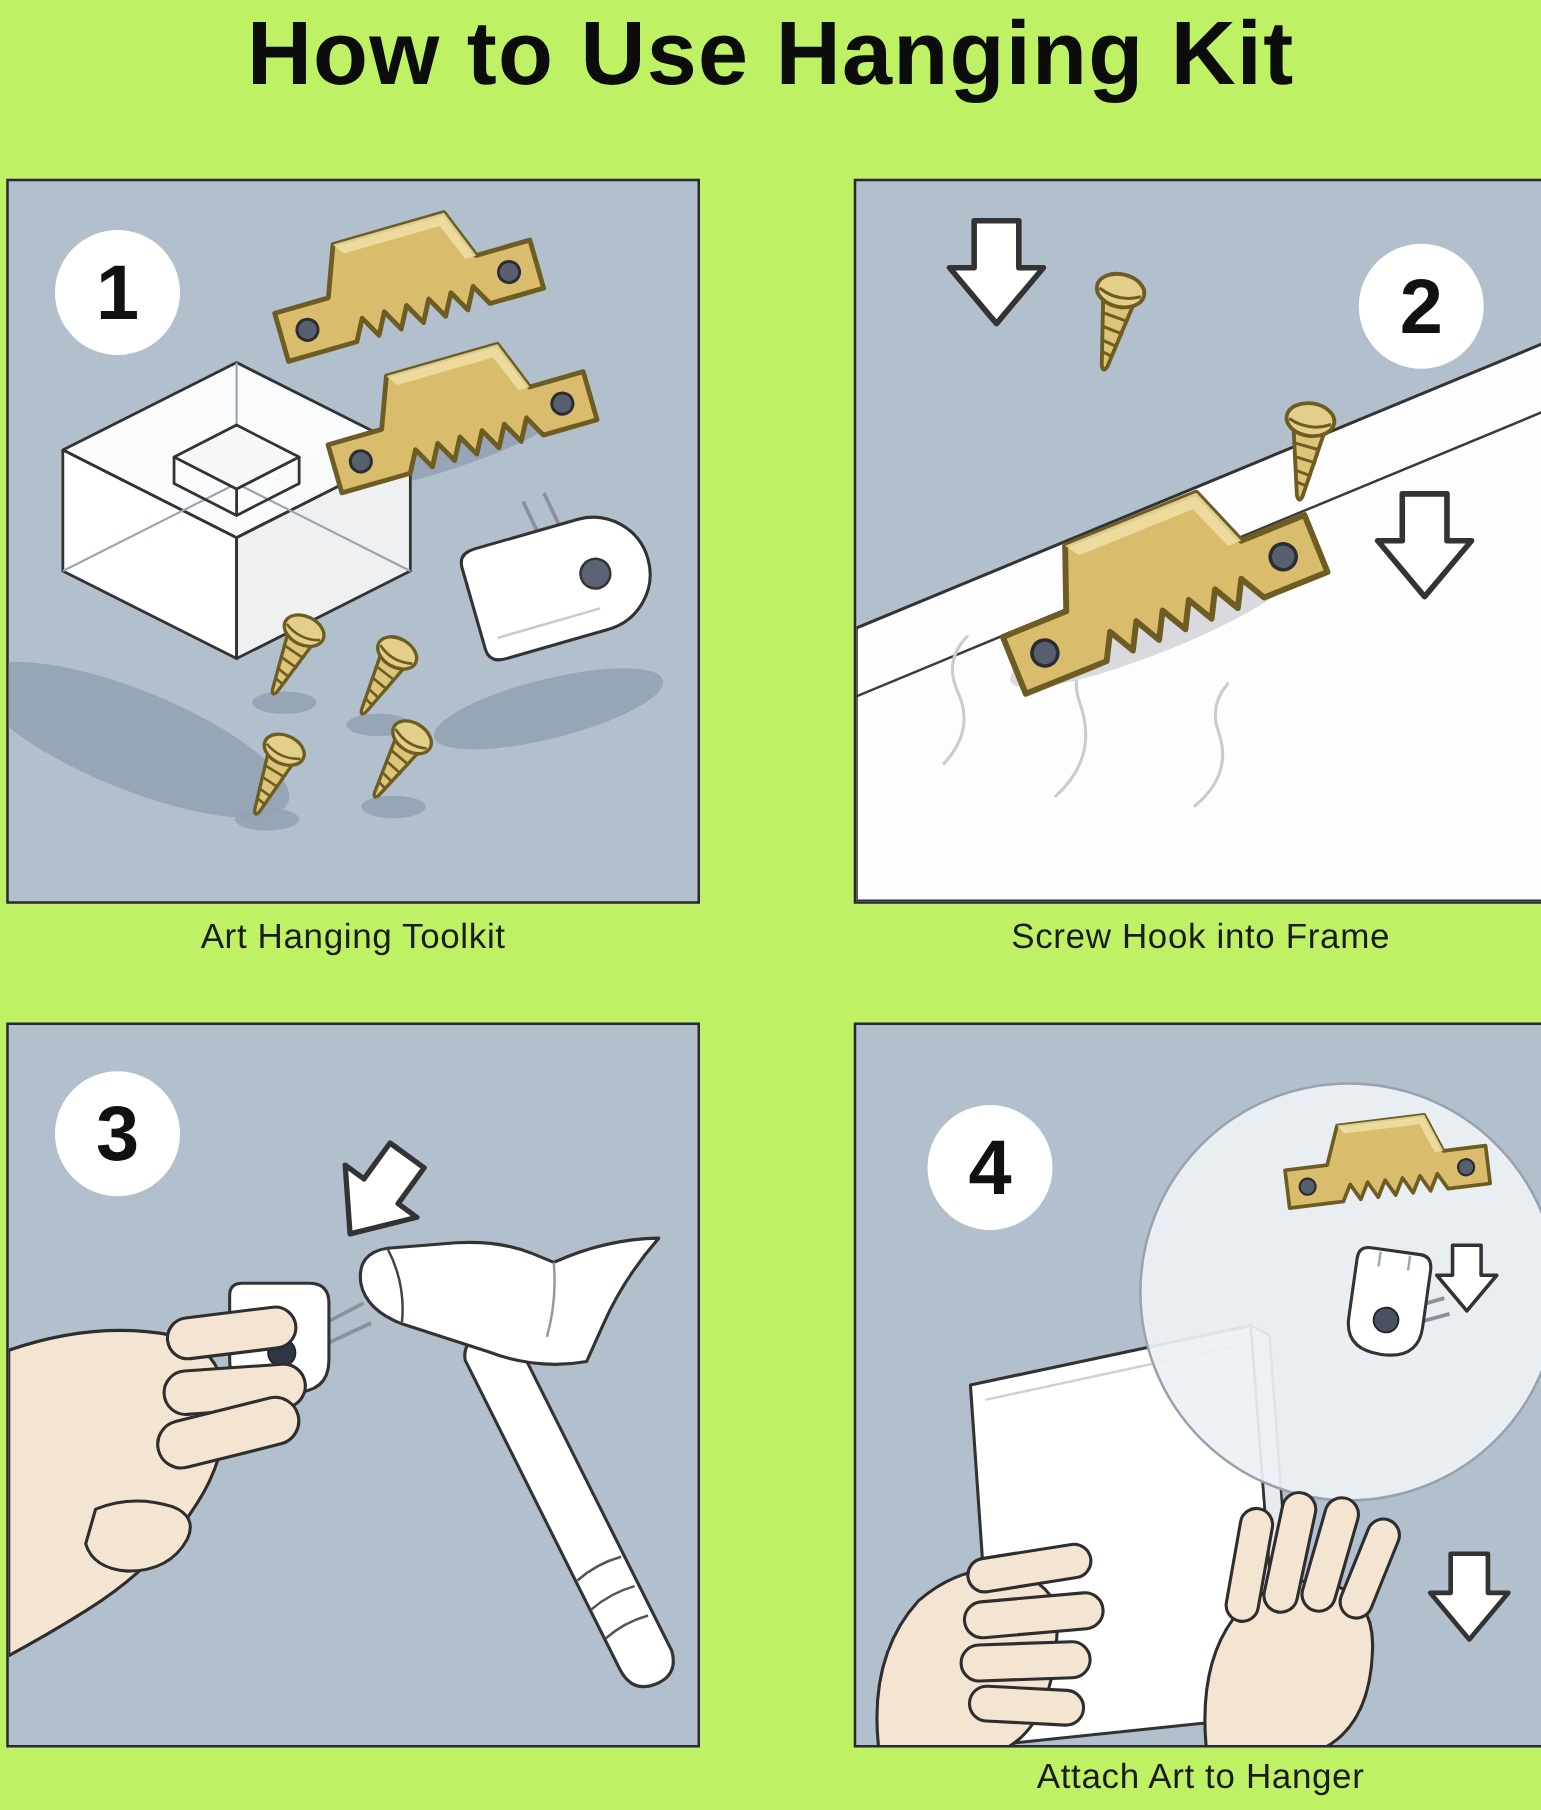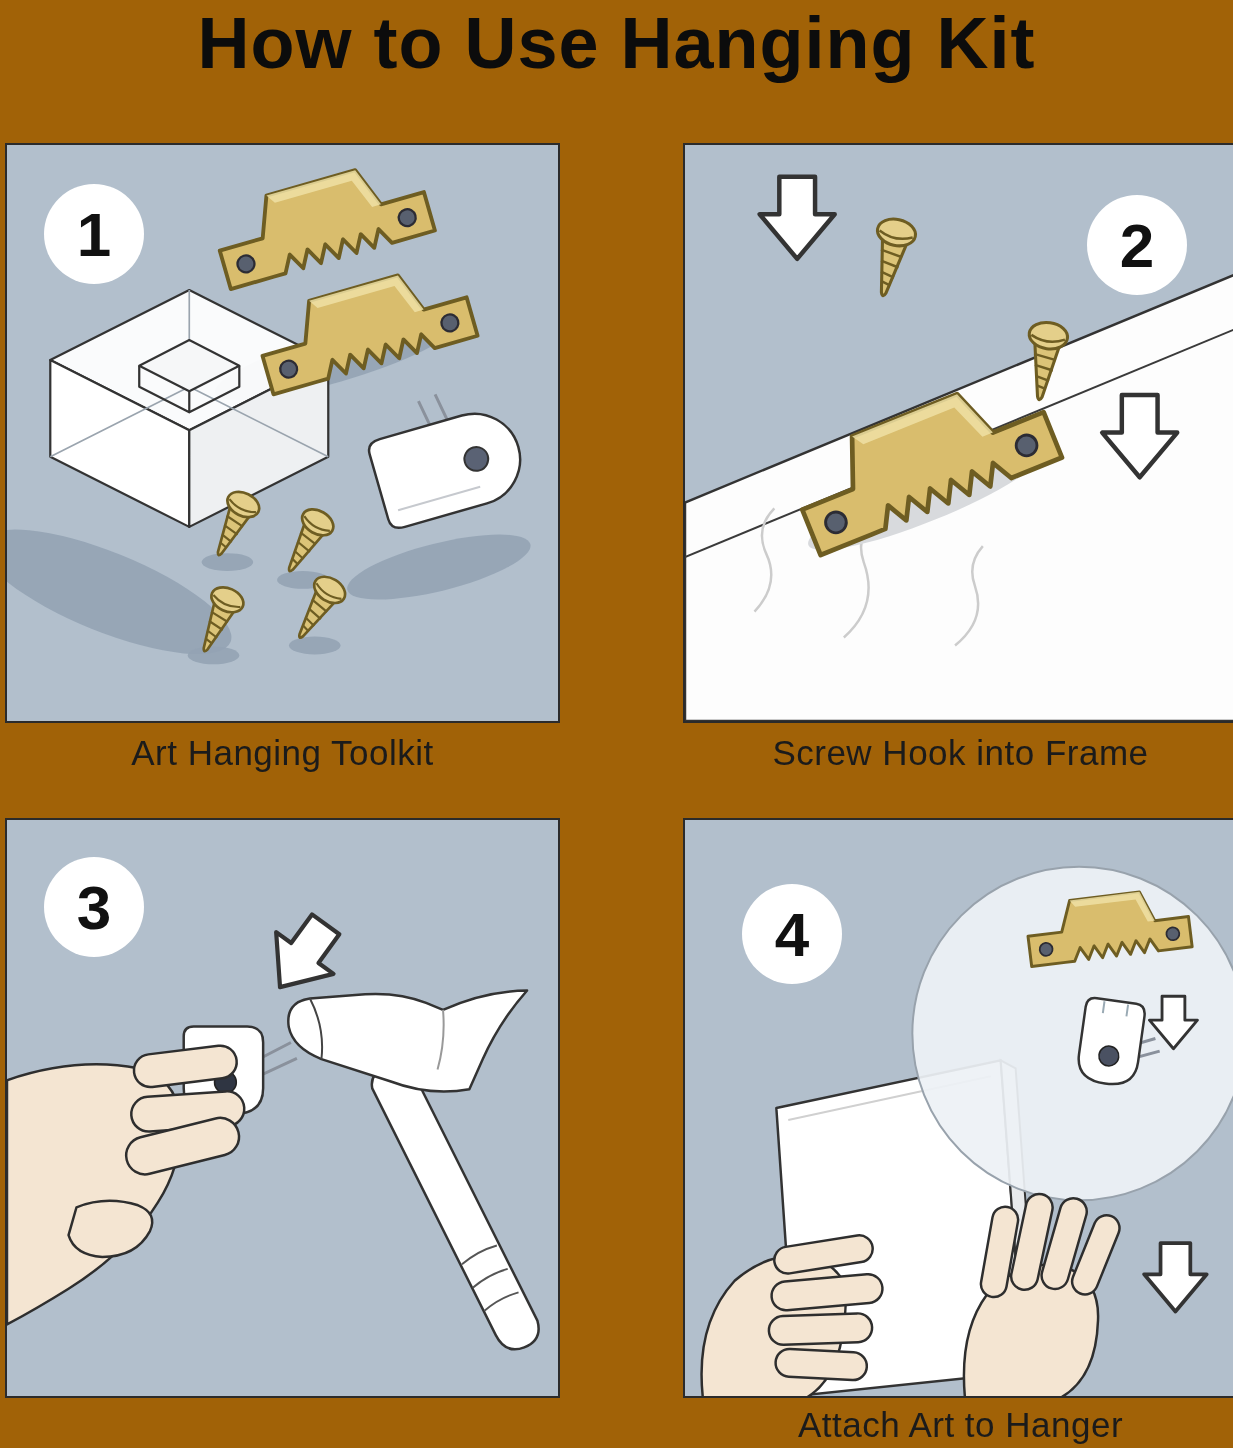--- a/index.html
+++ b/index.html
@@ -1,38 +1,38 @@
 <!DOCTYPE html>
 <html><head>
 <meta charset="utf-8">
 <style>
   * { margin:0; padding:0; box-sizing:border-box; }
   html,body { background:#ffffff; }
   .page {
-    position:relative; width:1233px; height:1448px; background:#a16207;
+    position:relative; width:1233px; height:1448px; background:#bef264;
     font-family:"Liberation Sans", sans-serif; overflow:hidden;
   }
   .title {
     position:absolute; top:2px; left:0; width:100%;
     text-align:center; font-size:72px; font-weight:700; color:#0c0c0c;
     letter-spacing:1px; white-space:nowrap;
   }
   .panel {
     position:absolute; width:555px; height:580px;
     background:#b2bfcc; border:2px solid #2b2b2b;
   }
   .panel svg.illus { position:absolute; left:0; top:0; width:100%; height:100%; display:block; }
   .num {
     position:absolute; width:100px; height:100px; border-radius:50%;
     background:#ffffff; display:flex; align-items:center; justify-content:center;
     font-size:62px; font-weight:700; color:#111;
   }
   .caption {
     position:absolute; width:555px; text-align:center;
-    font-size:35px; color:#1b1b1b; letter-spacing:0.5px; white-space:nowrap;
+    font-size:28px; color:#1b1b1b; letter-spacing:0.5px; white-space:nowrap;
   }
   #panel1 { left:5px;   top:143px; }
   #cap1   { left:5px;   top:733px; }
   #panel2 { left:683px; top:143px; }
   #cap2   { left:683px; top:733px; }
   #panel3 { left:5px;   top:818px; }
   #cap3   { left:5px;   top:1405px; }
   #panel4 { left:683px; top:818px; }
   #cap4   { left:683px; top:1405px; }
   #num1 { left:37px;  top:39px; }

